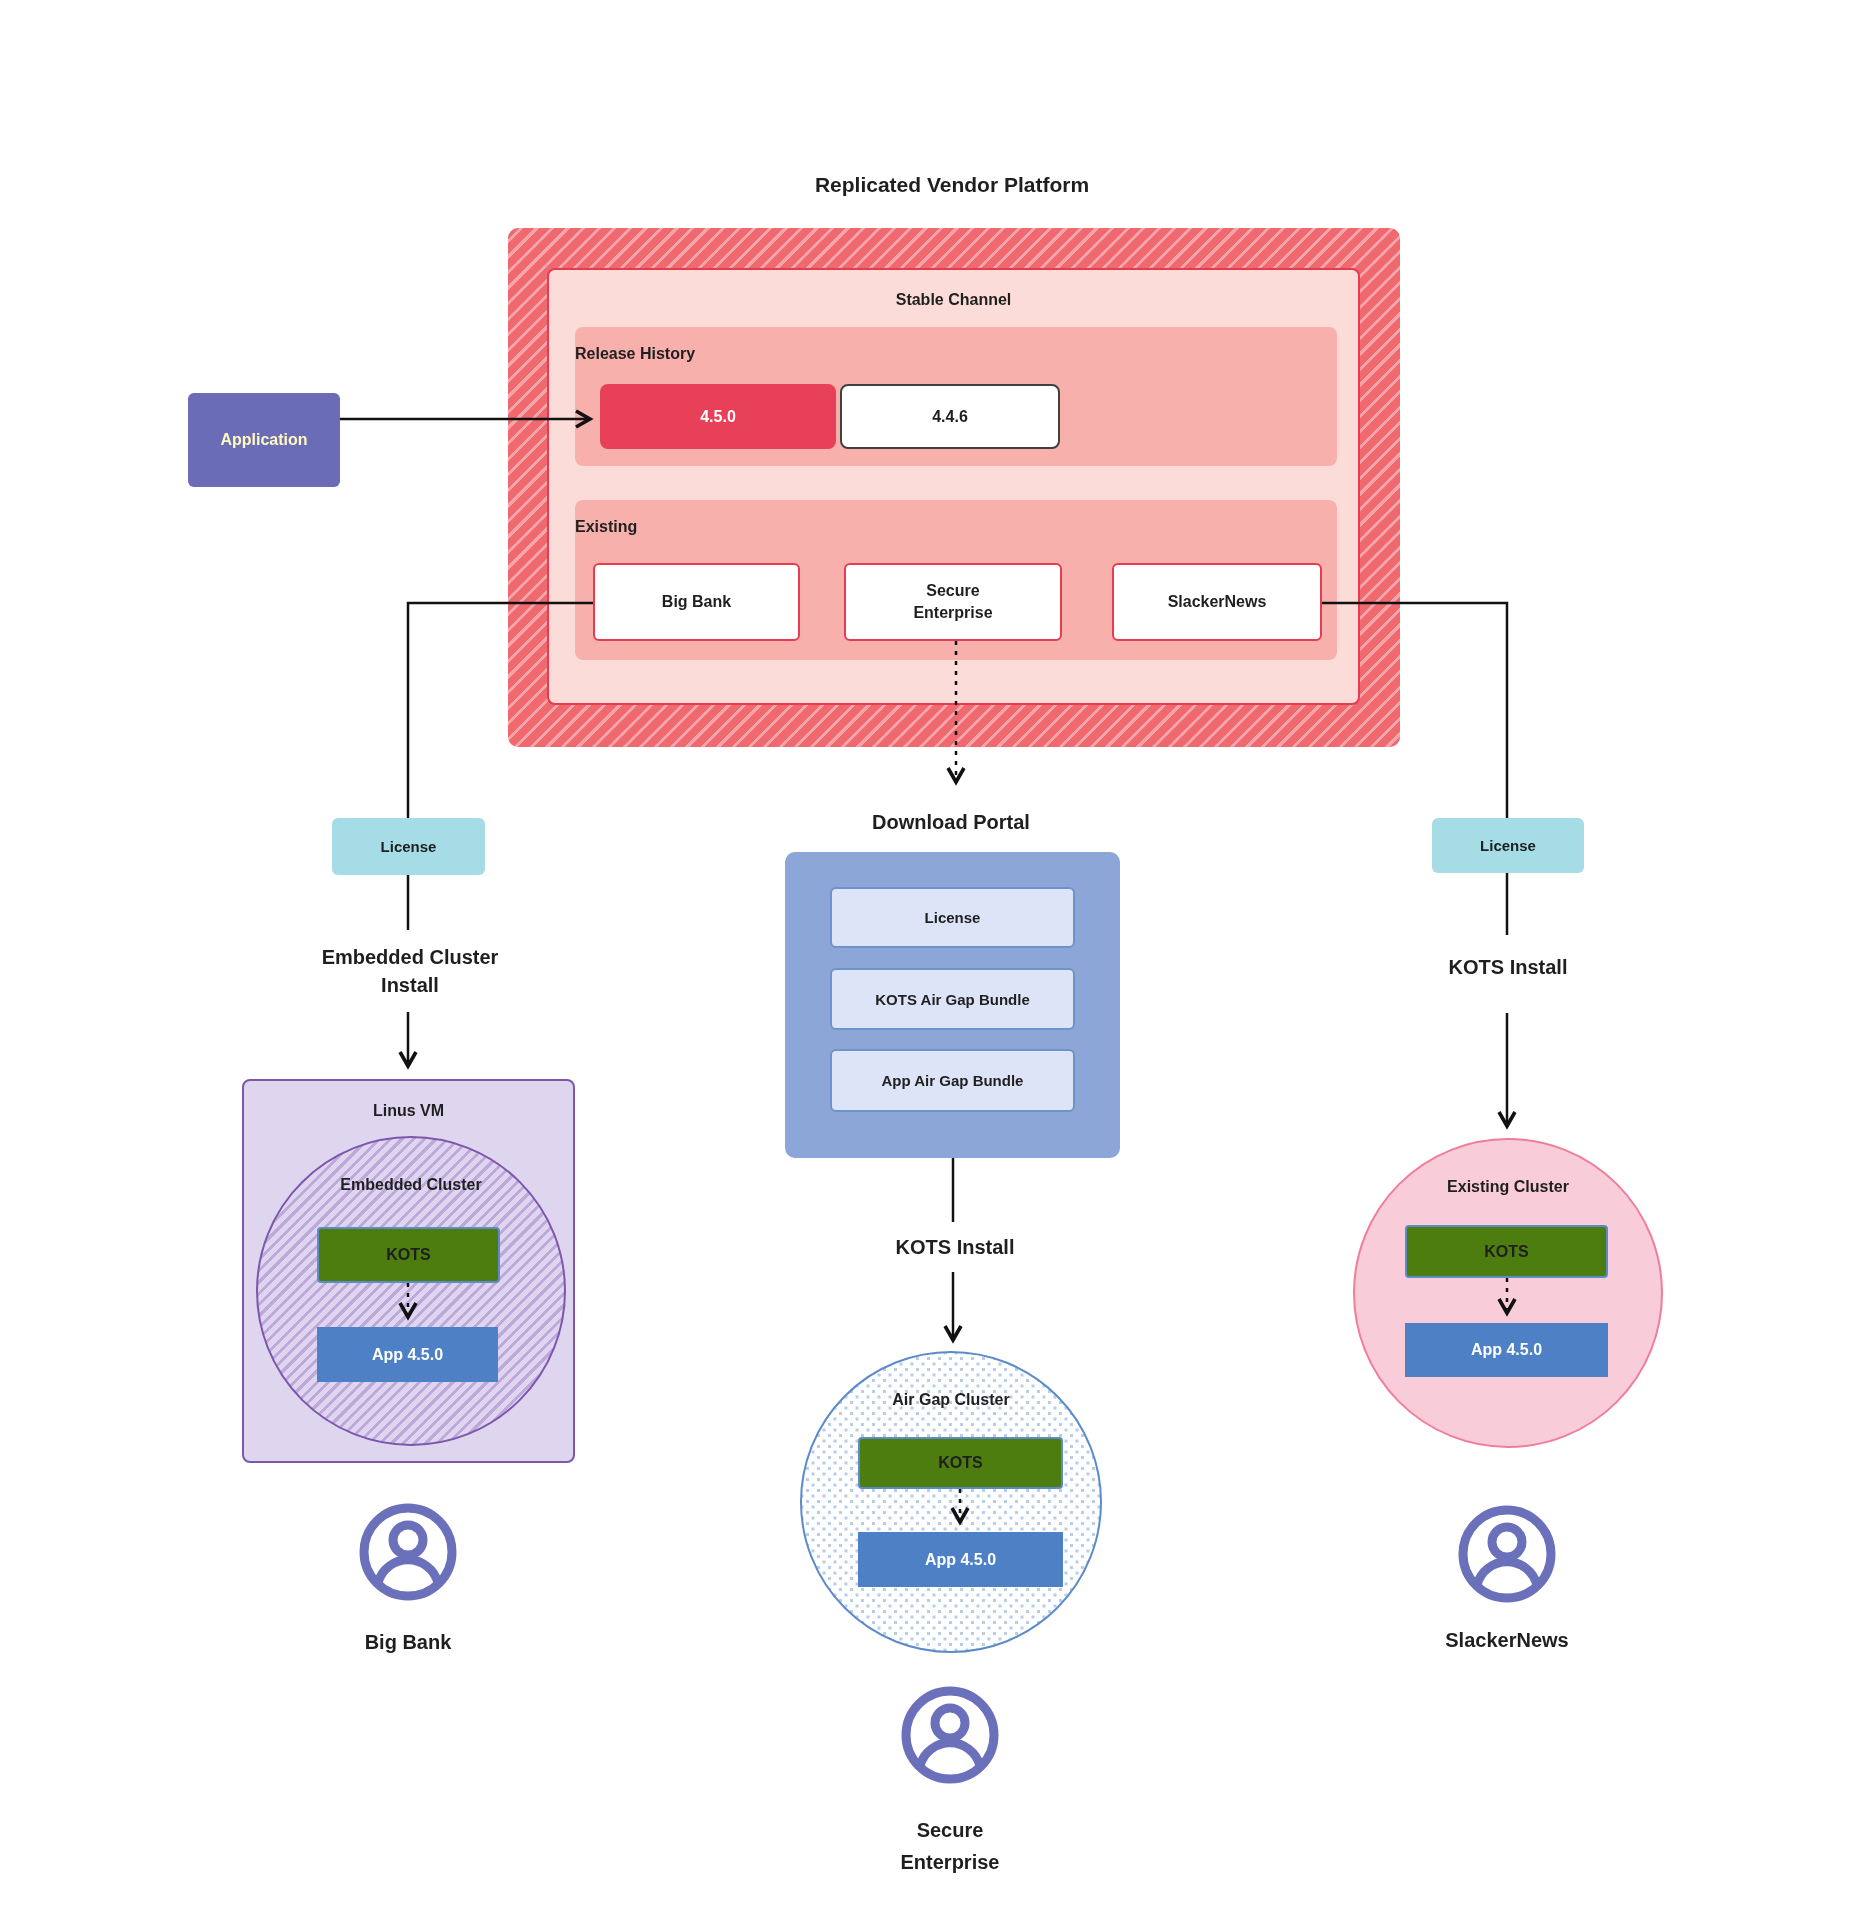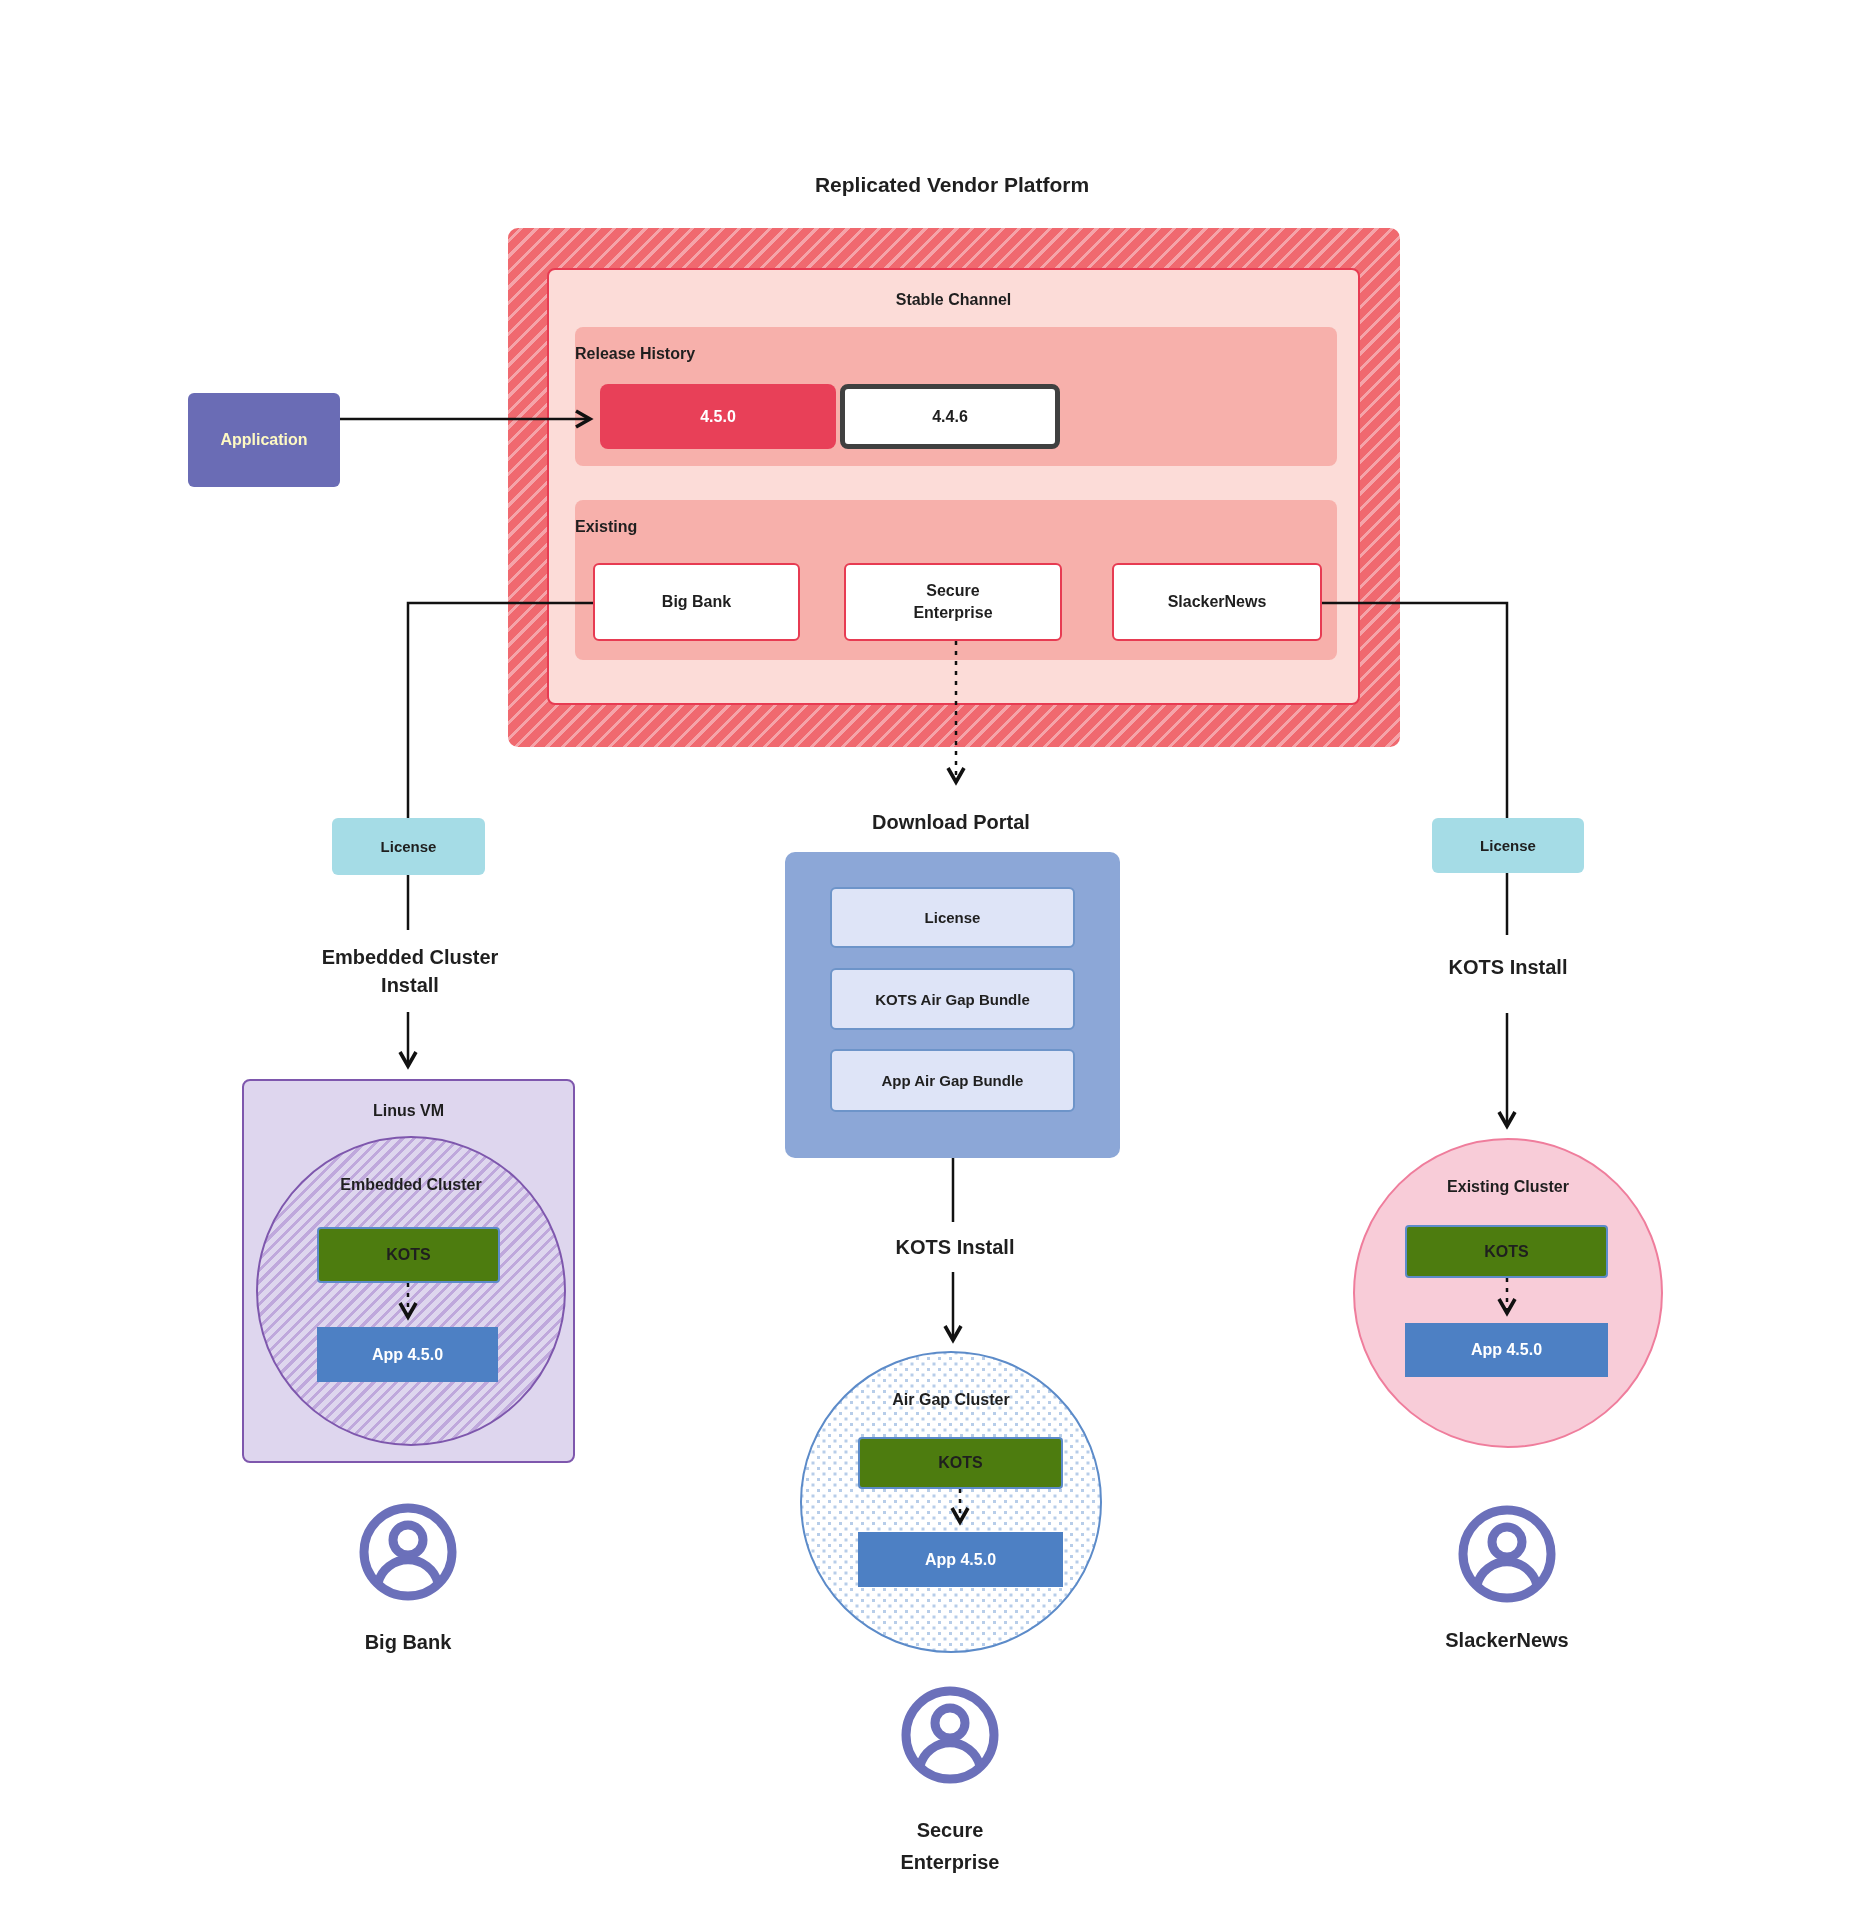--- a/index.html
+++ b/index.html
@@ -21,21 +21,21 @@
     background:#fcdcd8;border:2px solid #e73b52;
   }
   .panel{background:#f7b0ab;border-radius:8px;}
   .rh-panel{left:575px;top:327px;width:762px;height:139px;}
   .cust-panel{left:575px;top:500px;width:762px;height:160px;}
   .panel-label{position:absolute;left:0;top:18px;width:100%;text-align:left;font-size:16px;font-weight:700;}
   .stable-label{position:absolute;left:0;top:21px;width:100%;text-align:center;font-size:16px;font-weight:700;}
 
   .release-cur{left:600px;top:384px;width:236px;height:65px;background:#e84058;border-radius:8px;
     color:#ffffff;font-size:16px;font-weight:700;}
-  .release-prev{left:840px;top:384px;width:220px;height:65px;background:#ffffff;border:5px solid #404040;
+  .release-prev{left:840px;top:384px;width:220px;height:65px;background:#ffffff;border:2px solid #404040;
     border-radius:8px;font-size:16px;font-weight:700;}
 
   .customer-box{background:#ffffff;border:2px solid #e73b52;border-radius:6px;
     font-size:16px;font-weight:700;white-space:pre-line;line-height:22px;}
   .cust-1{left:593px;top:563px;width:207px;height:78px;}
   .cust-2{left:844px;top:563px;width:218px;height:78px;}
   .cust-3{left:1112px;top:563px;width:210px;height:78px;}
 
   .application-box{left:188px;top:393px;width:152px;height:94px;background:#6a6cb5;border-radius:6px;
     color:#fef9c3;font-size:16px;font-weight:700;}

